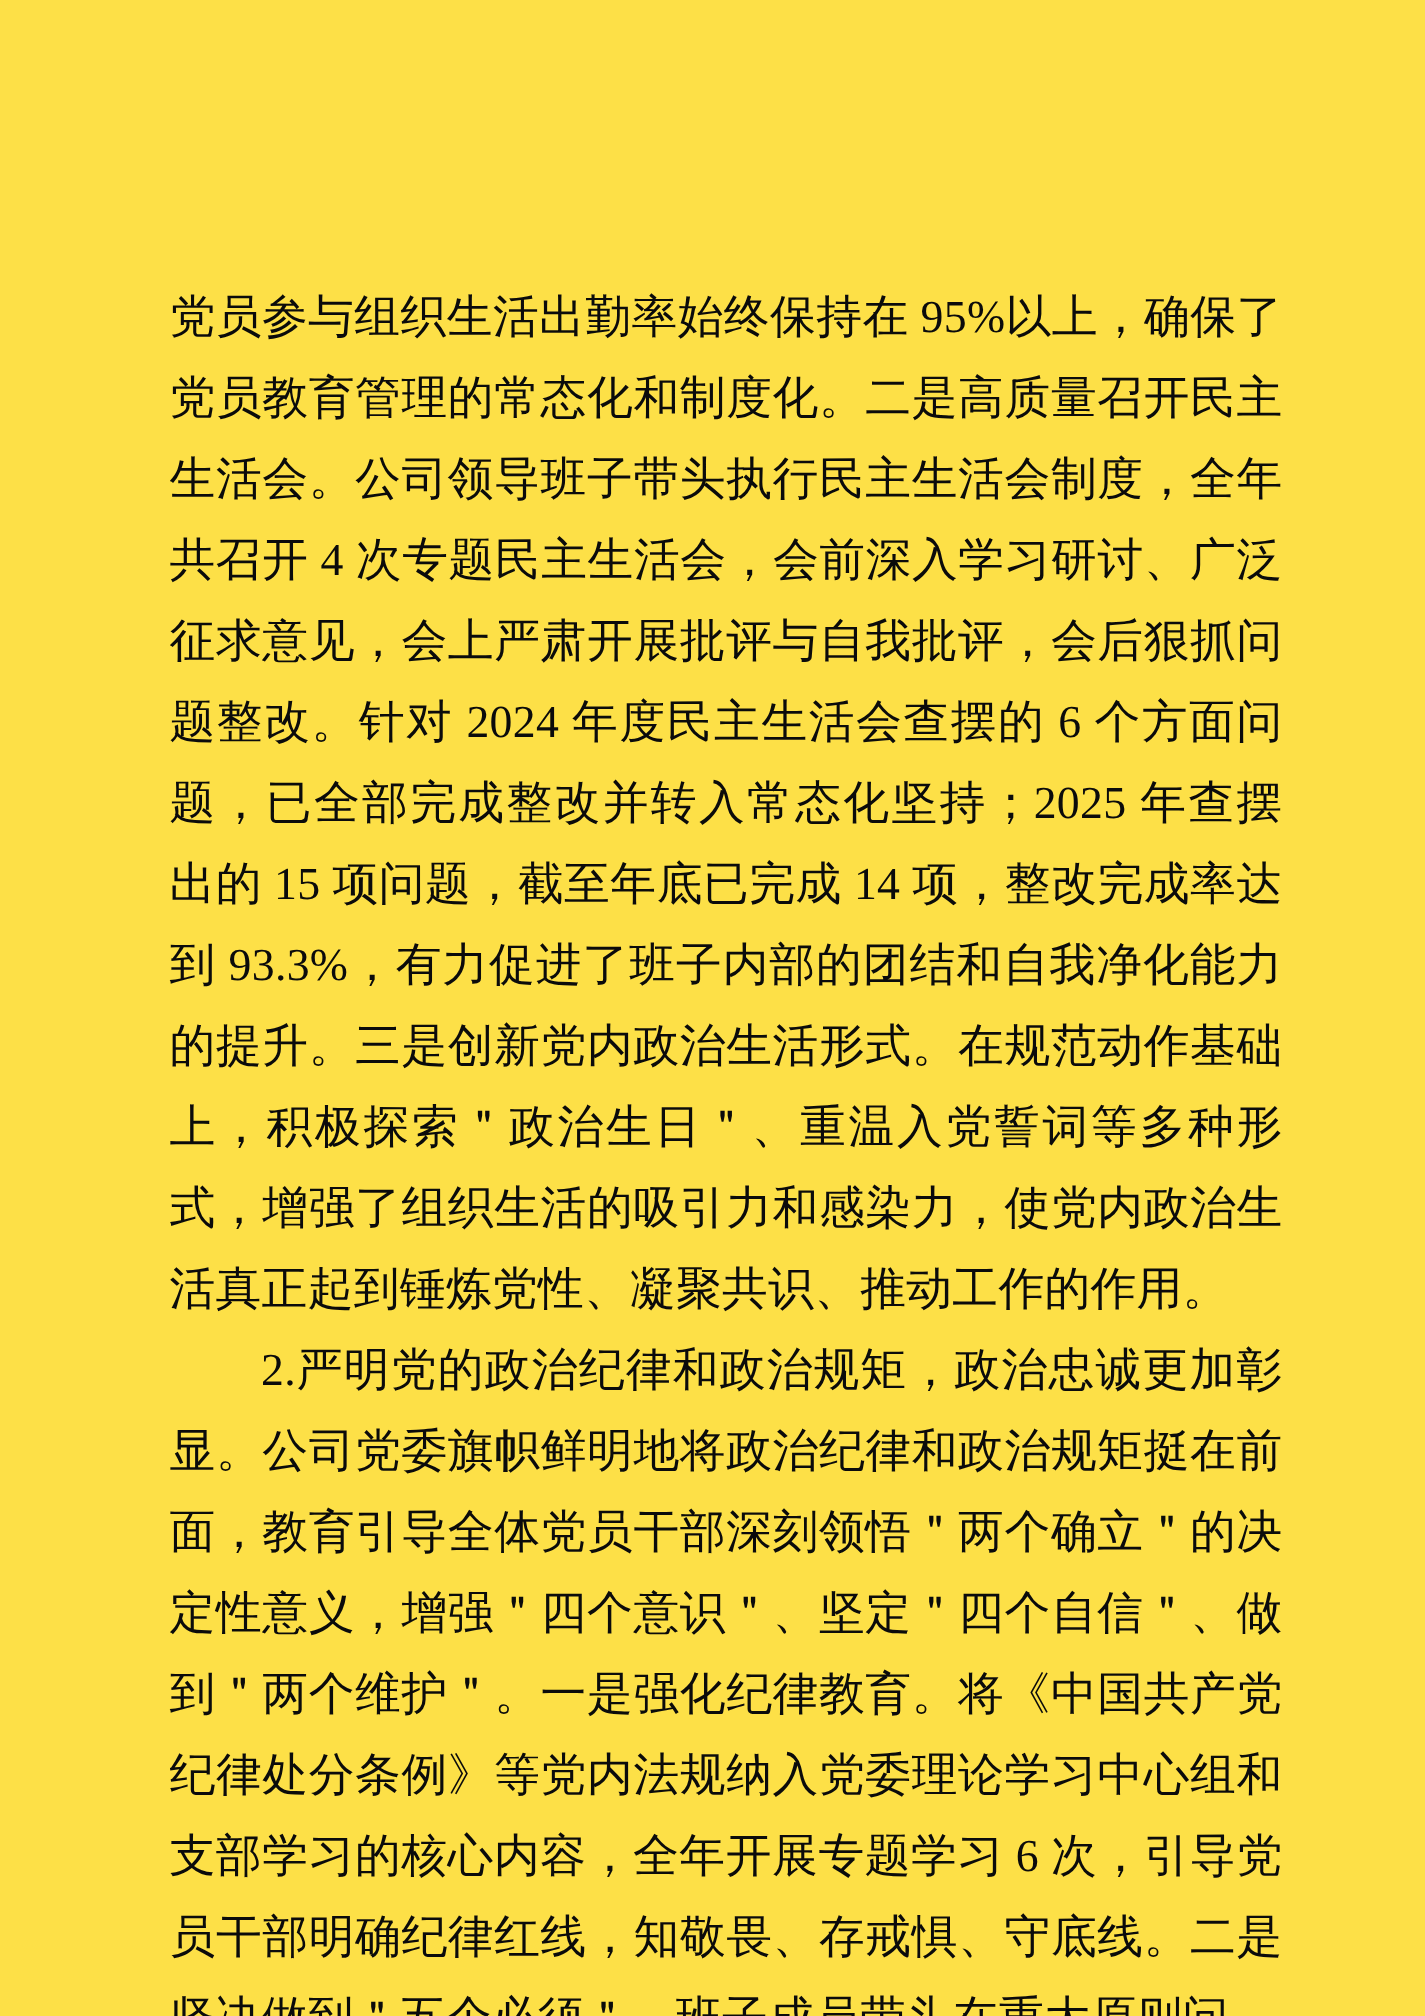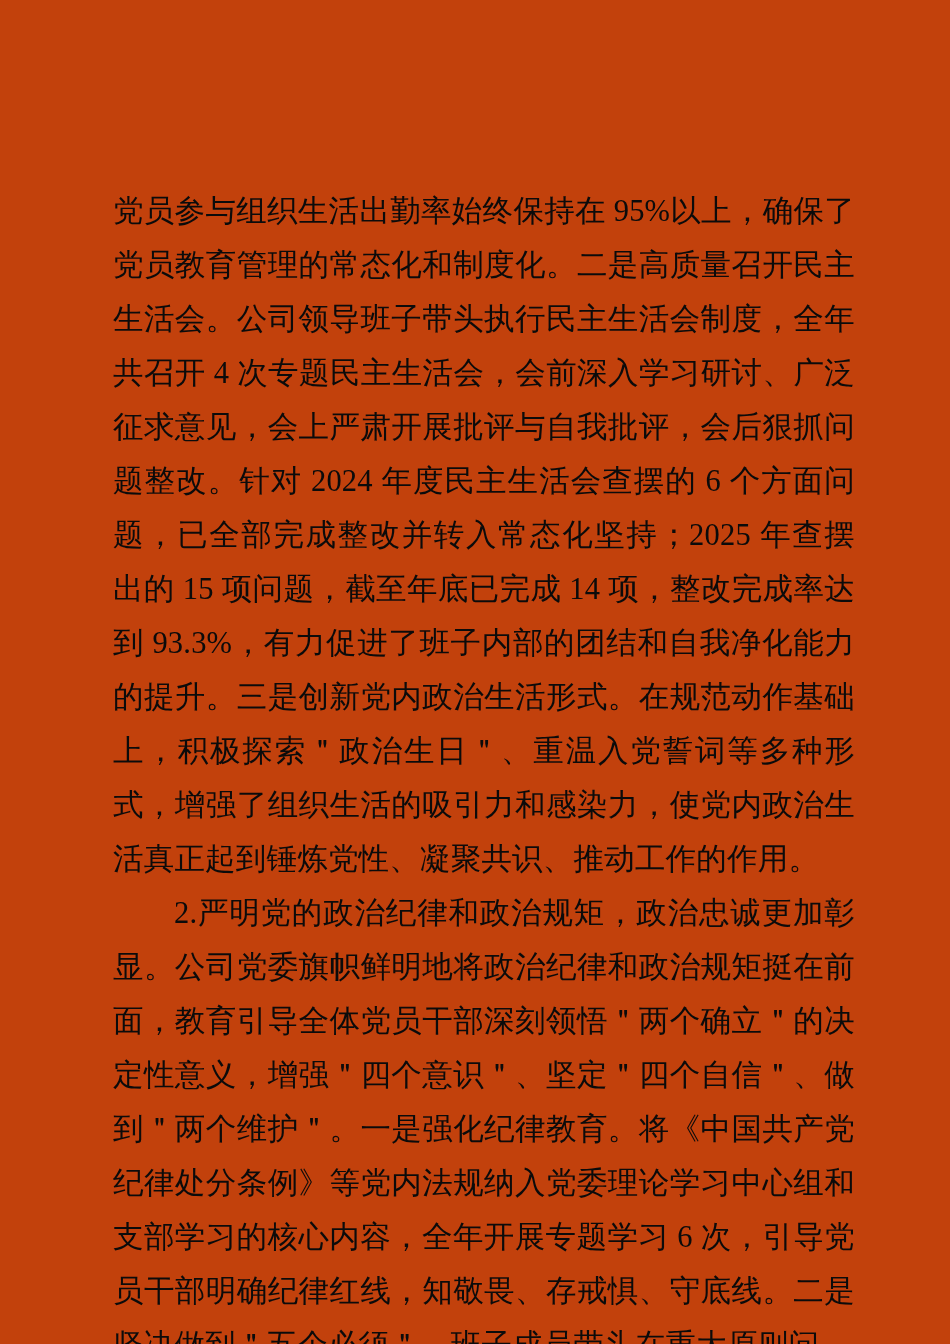--- a/index.html
+++ b/index.html
@@ -6,21 +6,21 @@
     margin: 0;
     padding: 0;
     background: #ffffff;
   }
   body {
     font-family: "Liberation Serif", "DejaVu Serif", serif;
   }
   .page {
     width: 950px;
     height: 1344px;
-    background: #c2410c;
+    background: #fde047;
     position: relative;
     box-sizing: border-box;
     padding: 185px 95px 60px 113px;
     overflow: hidden;
   }
   .doc-body {
     font-size: 30.5px;
     line-height: 1.77;
     color: #0b0b0b;
     text-align: justify;

